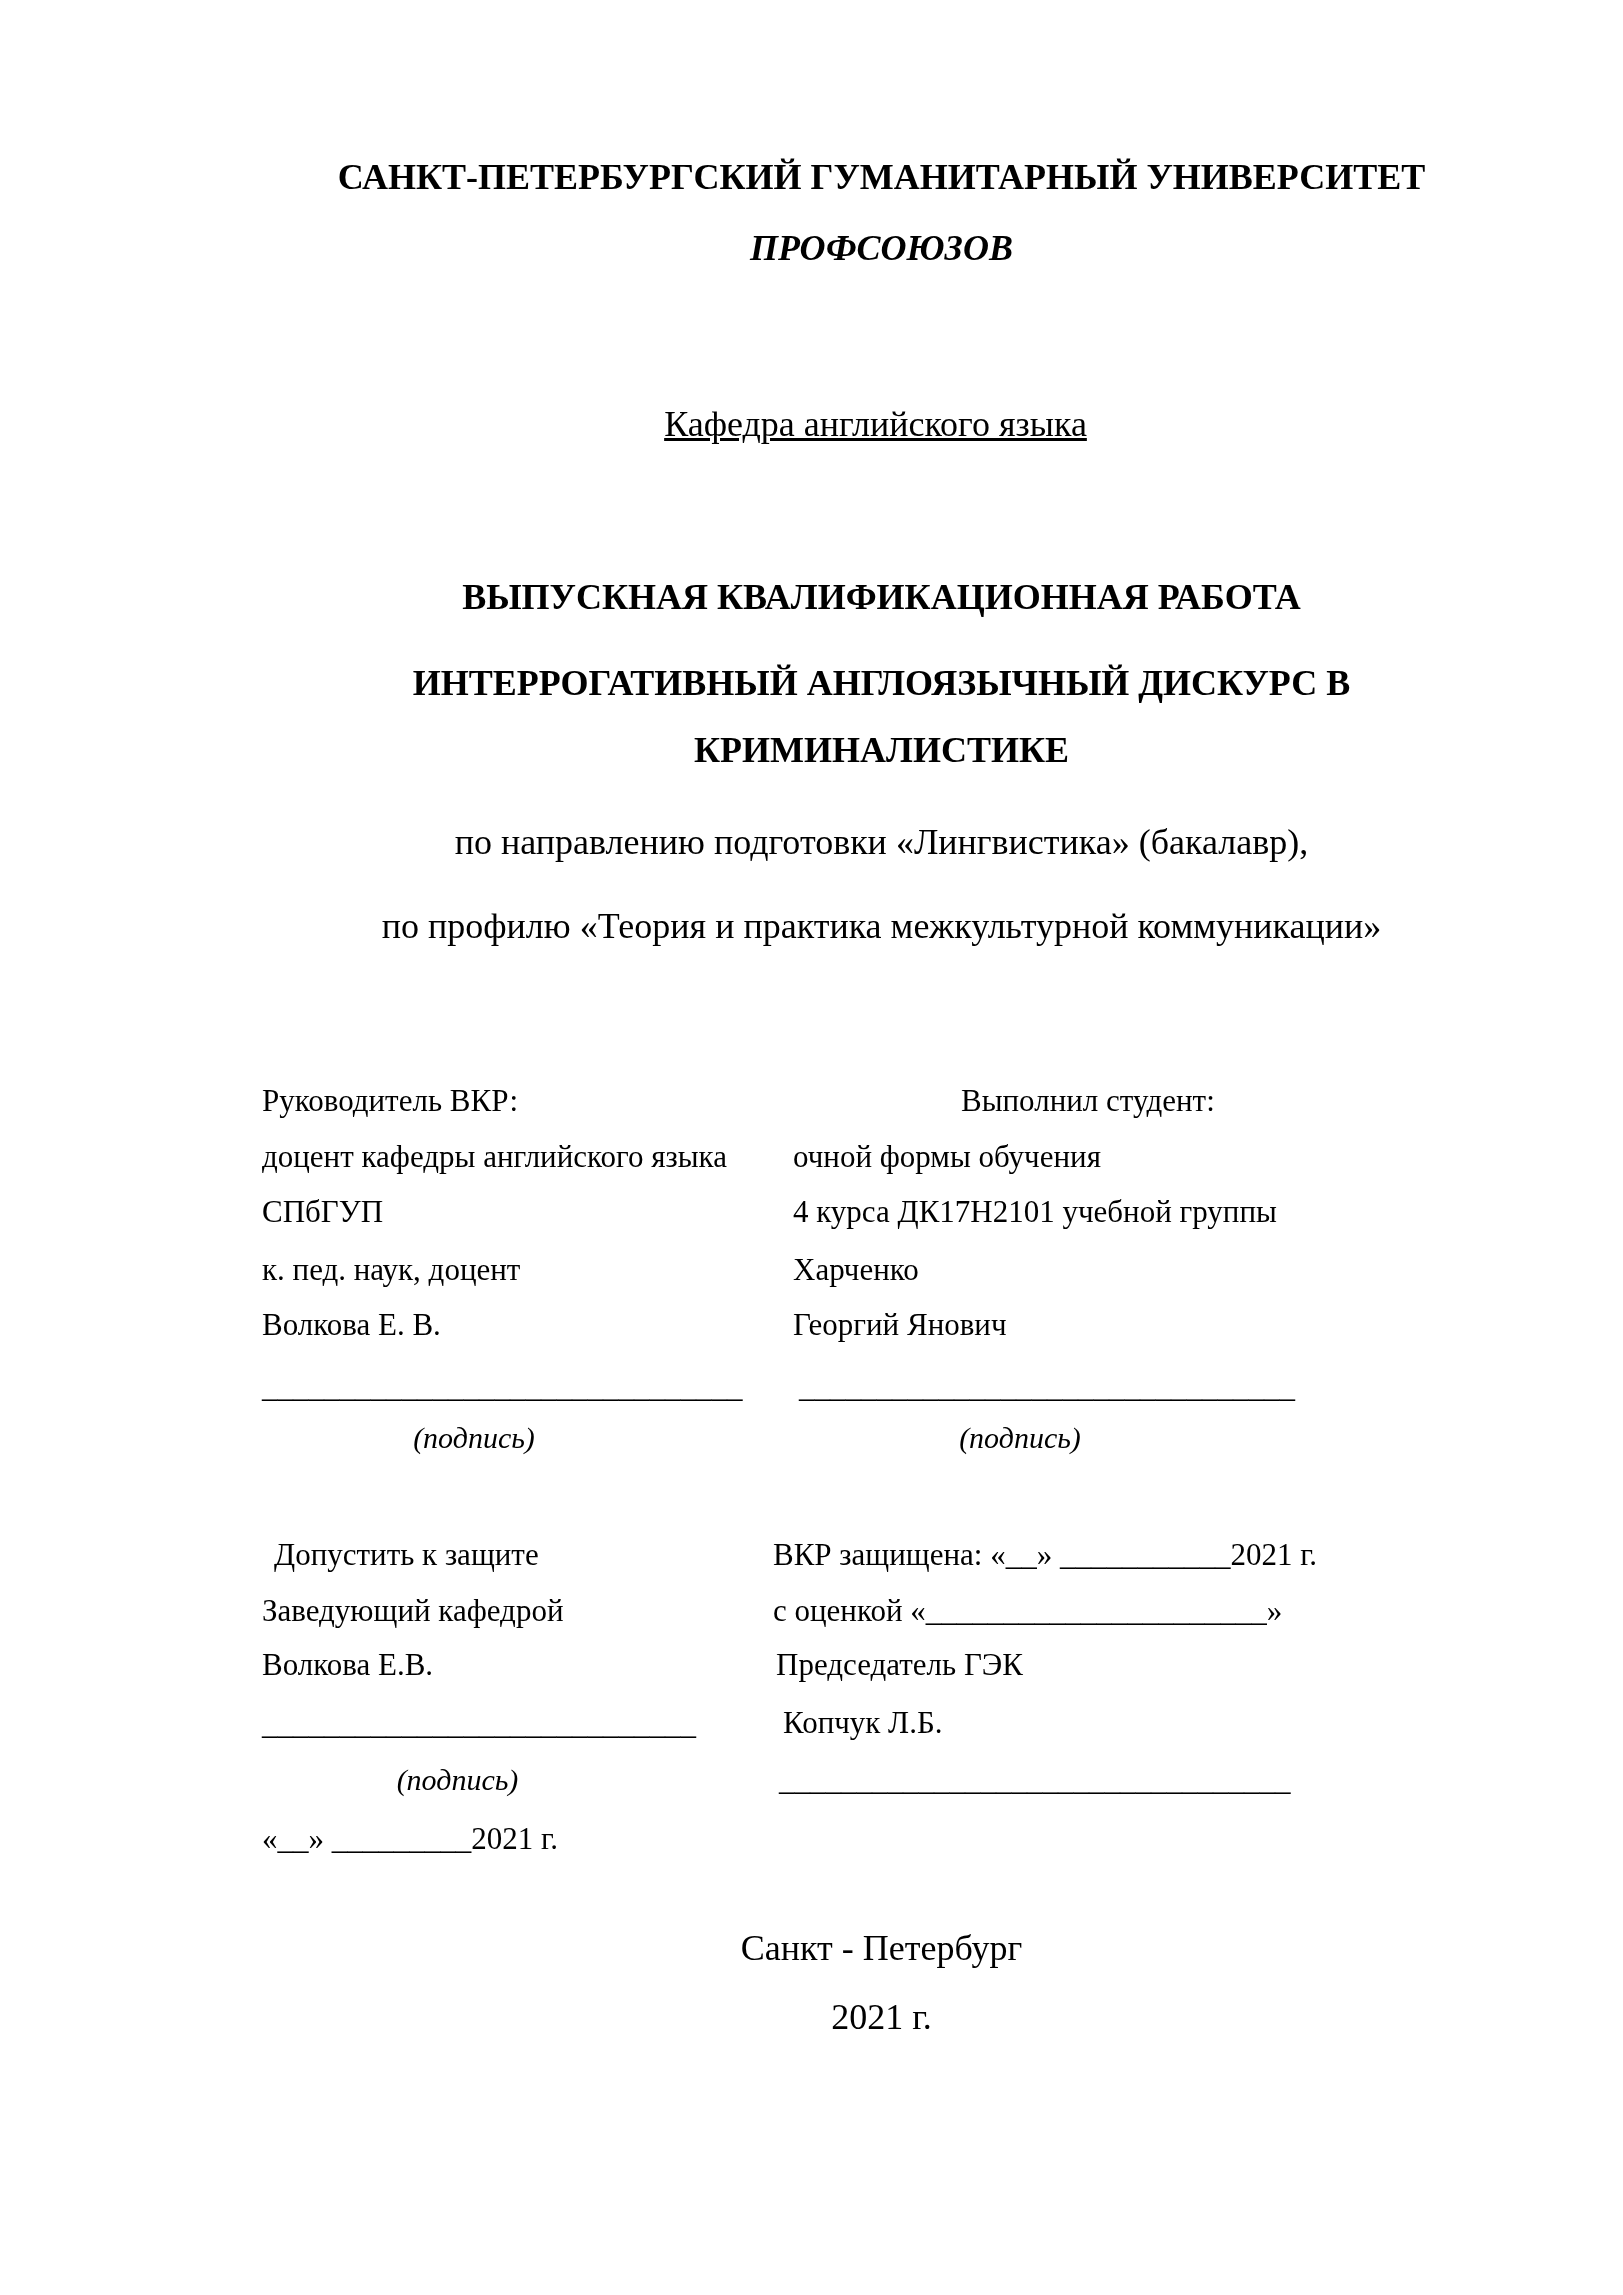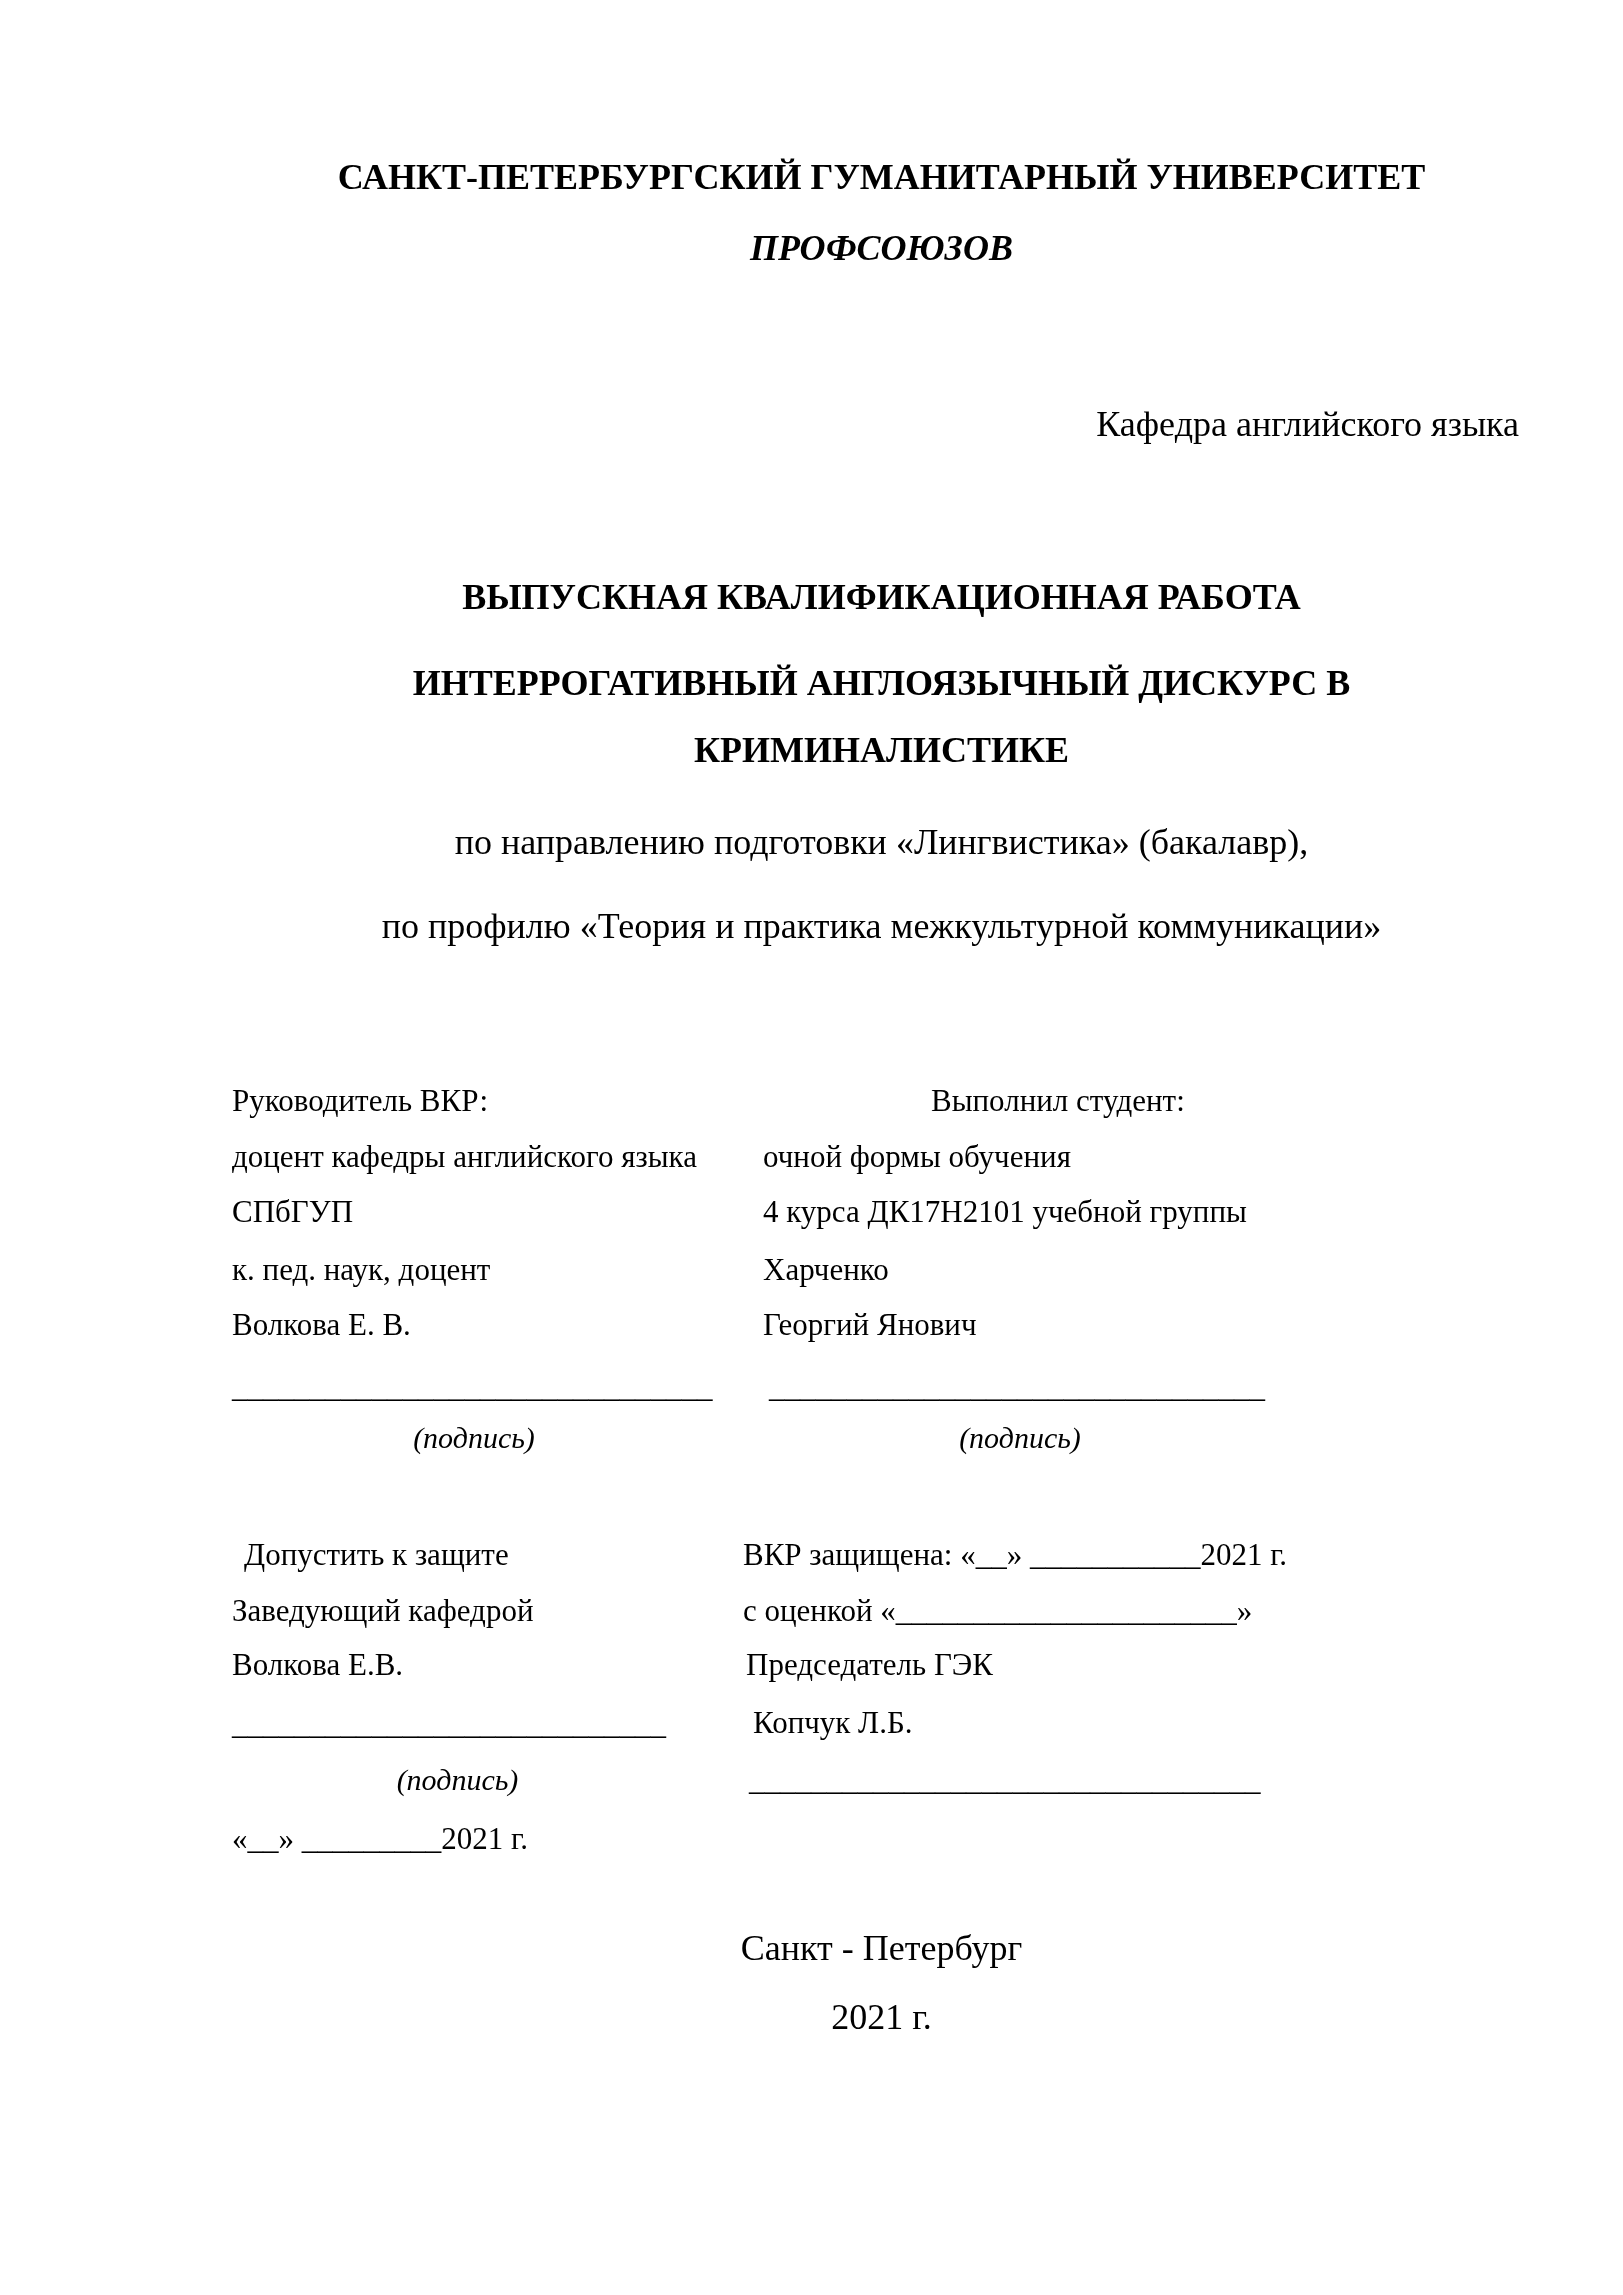--- a/index.html
+++ b/index.html
@@ -16,32 +16,33 @@
     font-family: "Liberation Serif", "DejaVu Serif", serif;
     color: #000000;
   }
   .row {
     position: absolute;
     line-height: 1;
     white-space: pre;
     color: #000000;
   }
   .big  { font-size: 36px; }
-  .body { font-size: 31px; }
+  .body { font-size: 31px; margin-left: 30px; }
   .sig  { font-size: 30px; font-style: italic; }
   .bold { font-weight: bold; }
   .center {
     left: 232px;
     width: 1299px;
     text-align: center;
   }
   .right {
     left: 232px;
     width: 1287px;
-    text-align: right;
+    text-align: center;
+    text-decoration: underline;
   }
 </style>
 </head>
 <body>
 
 <div class="page">
 
   <div class="row big bold center" style="top:159px;">САНКТ-ПЕТЕРБУРГСКИЙ ГУМАНИТАРНЫЙ УНИВЕРСИТЕТ</div>
   <div class="row big bold center" style="top:230px;font-style:italic;">ПРОФСОЮЗОВ</div>
   <div class="row big right" style="top:406px;">Кафедра английского языка</div>

